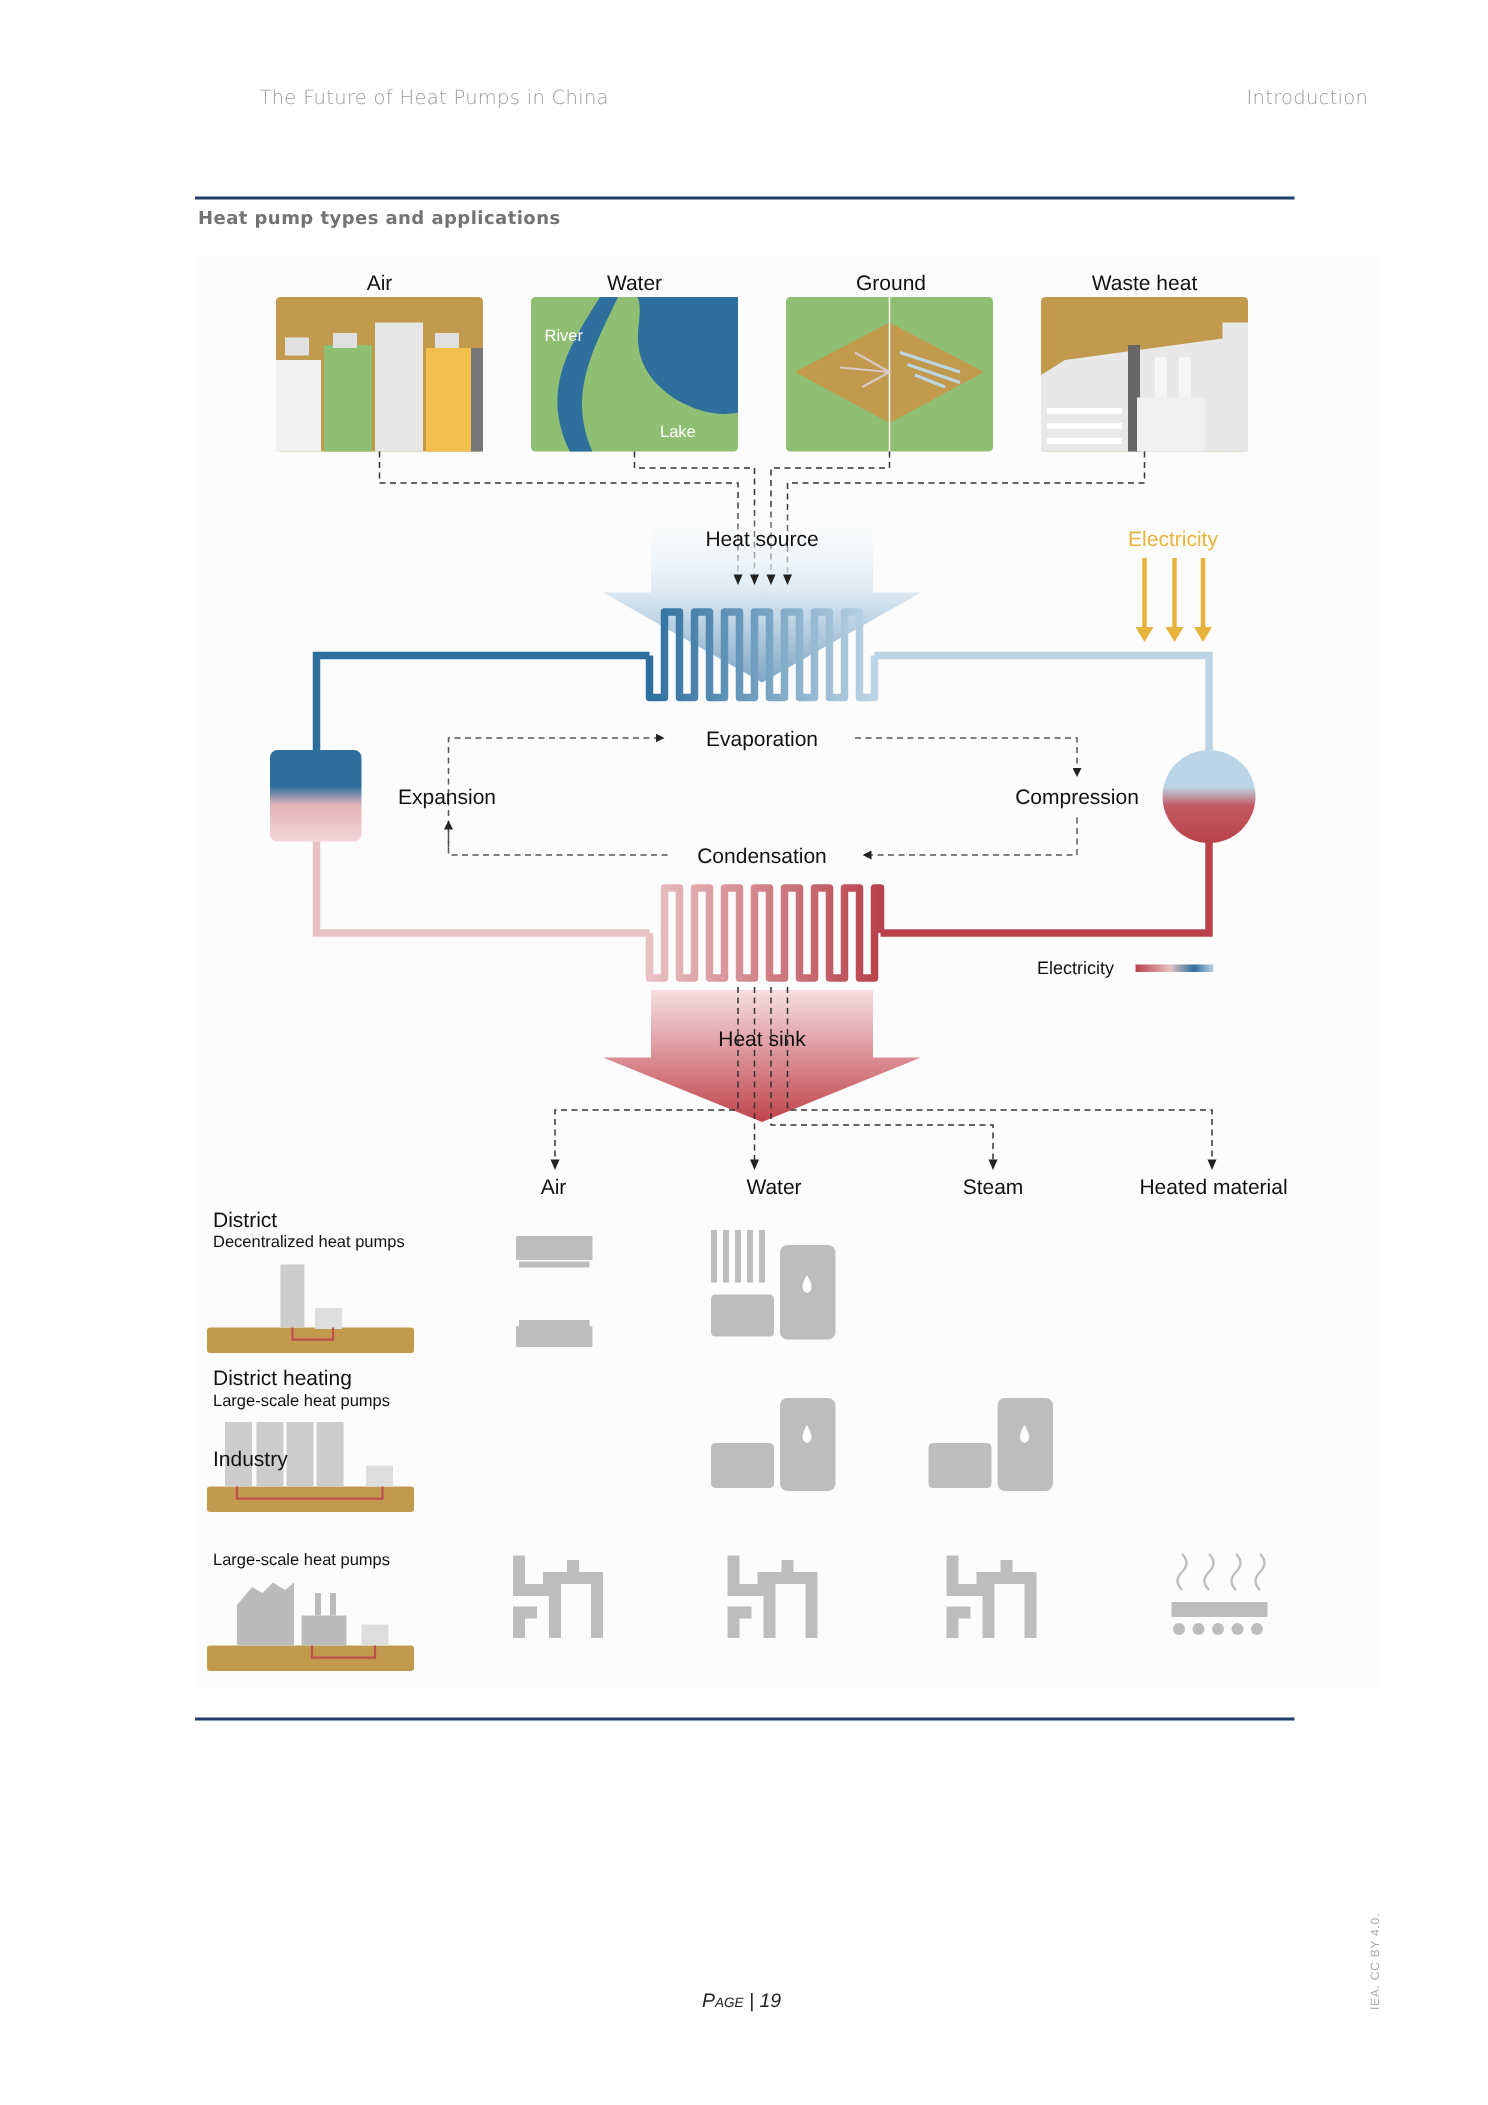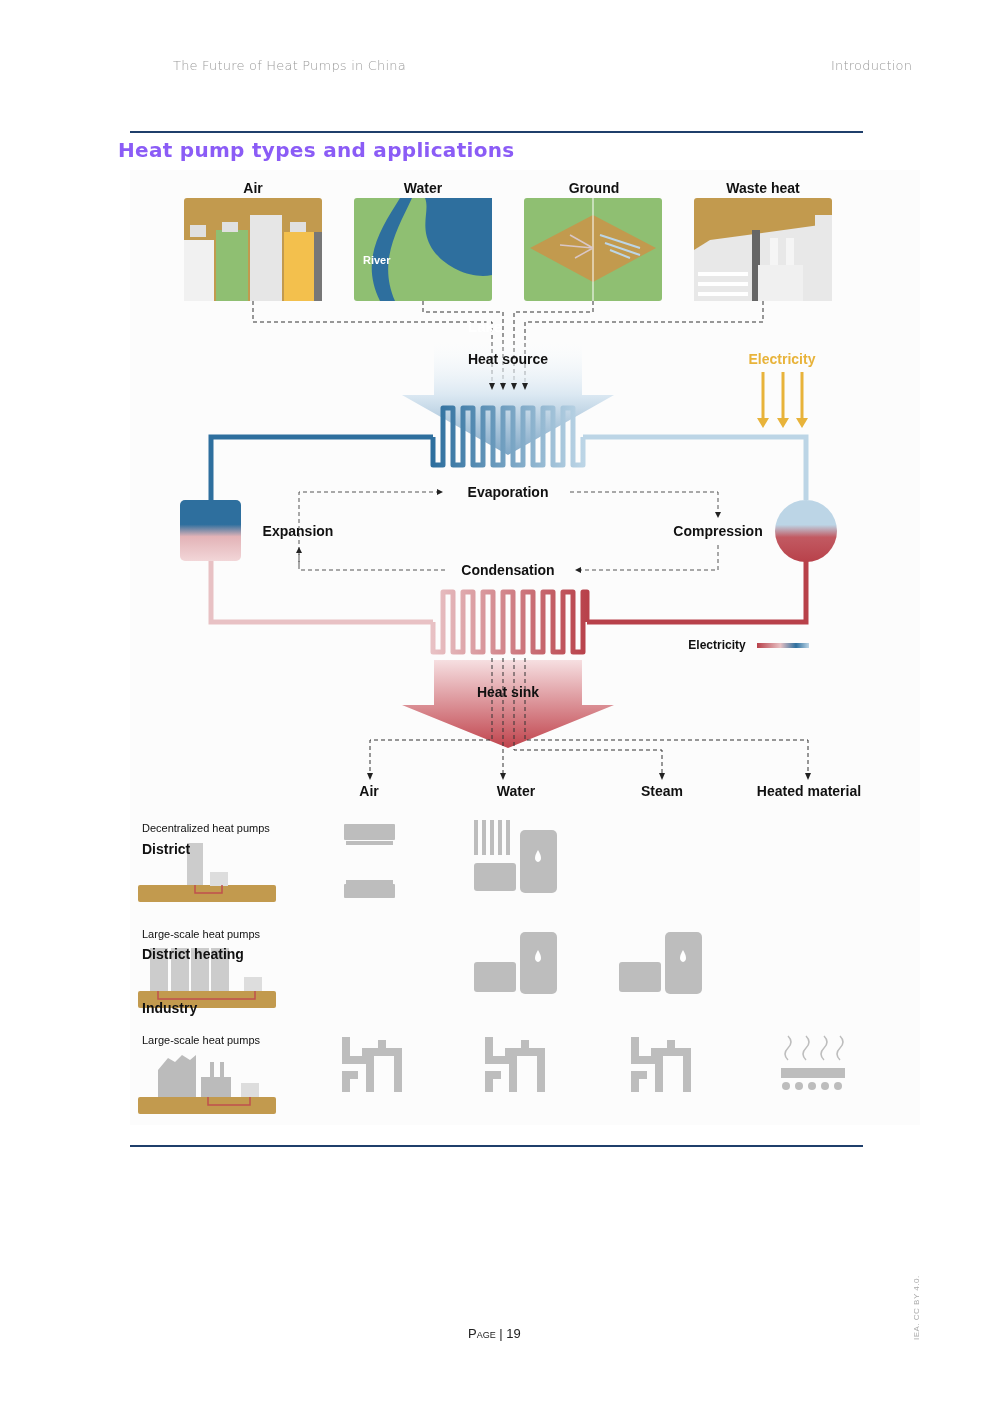--- a/index.html
+++ b/index.html
@@ -1,23 +1,23 @@
 <!DOCTYPE html>
 <html><head>
 <meta charset="utf-8">
 <style>
   html,body{margin:0;padding:0;background:#fff;}
   body{width:992px;height:1403px;position:relative;overflow:hidden;font-family:"Liberation Sans",sans-serif;}
   .hdr{position:absolute;top:58px;font-size:13px;color:#9a9a9a;font-family:"DejaVu Sans",sans-serif;font-weight:300;letter-spacing:0.2px;margin-left:41px;}
   .rule{position:absolute;left:130px;width:733px;height:2px;background:#1f3f6b;}
-  .title{position:absolute;left:118px;top:138px;font-size:20px;font-weight:bold;color:#8b5cf6;letter-spacing:0.3px;font-family:"DejaVu Sans",sans-serif;}
-  .lbl{position:absolute;font-size:14px;font-weight:bold;color:#111;white-space:nowrap;transform:translateX(-50%);}
-  .lblL{position:absolute;font-size:14px;font-weight:bold;color:#111;white-space:nowrap;margin-top:36px;}
+  .title{position:absolute;left:132px;top:138px;font-size:12px;font-weight:bold;color:#737373;letter-spacing:0.3px;font-family:"DejaVu Sans",sans-serif;}
+  .lbl{position:absolute;font-size:14px;font-weight:normal;color:#111;white-space:nowrap;transform:translateX(-50%);}
+  .lblL{position:absolute;font-size:14px;font-weight:normal;color:#111;white-space:nowrap;}
   .sub{position:absolute;font-size:11px;color:#111;white-space:nowrap;text-align:center;}
-  .footer{position:absolute;left:468px;top:1326px;font-size:13px;color:#222;font-variant:small-caps;}
+  .footer{position:absolute;left:468px;top:1326px;font-size:13px;color:#222;font-variant:small-caps;font-style:italic;}
   .lic{position:absolute;left:912px;top:1340px;transform:rotate(-90deg);transform-origin:left top;font-size:8px;color:#aaa;white-space:nowrap;letter-spacing:0.5px;}
   svg{position:absolute;left:0;top:0;}
 </style>
 </head>
 <body>
 
 <div class="hdr" style="left:132px">The Future of Heat Pumps in China</div>
 <div class="hdr" style="left:790px">Introduction</div>
 
 <div class="rule" style="top:131px"></div>
@@ -224,21 +224,21 @@
       <circle cx="825" cy="1086" r="4" fill="#bdbdbd"></circle>
       <circle cx="838" cy="1086" r="4" fill="#bdbdbd"></circle>
   </g>
 </svg>
 
 <div class="lbl" style="left:253px;top:180px">Air</div>
 <div class="lbl" style="left:423px;top:180px">Water</div>
 <div class="lbl" style="left:594px;top:180px">Ground</div>
 <div class="lbl" style="left:763px;top:180px">Waste heat</div>
 <div class="lblL" style="left:363px;top:218px;font-size:11px;color:#fff">River</div>
-<div class="lblL" style="left:468px;top:282px;font-size:15px;color:#fff">Lake</div>
+<div class="lblL" style="left:440px;top:282px;font-size:11px;color:#fff">Lake</div>
 
 <div class="lbl" style="left:508px;top:351px">Heat source</div>
 <div class="lbl" style="left:782px;top:351px;color:#e8b33a">Electricity</div>
 <div class="lbl" style="left:508px;top:484px">Evaporation</div>
 <div class="lbl" style="left:298px;top:523px">Expansion</div>
 <div class="lbl" style="left:718px;top:523px">Compression</div>
 <div class="lbl" style="left:508px;top:562px">Condensation</div>
 <div class="lbl" style="left:717px;top:638px;font-size:12px">Electricity</div>
 <div class="lbl" style="left:508px;top:684px">Heat sink</div>
 

